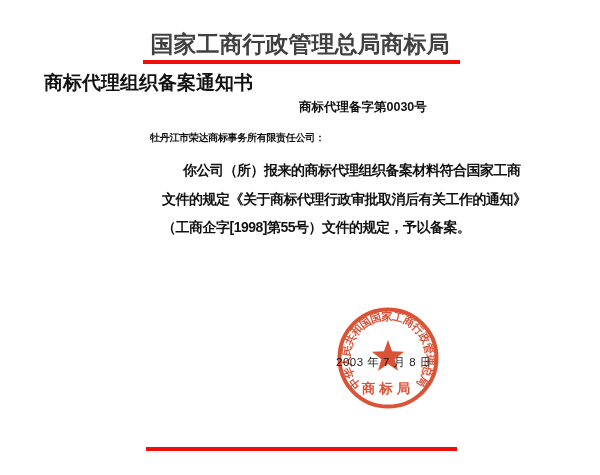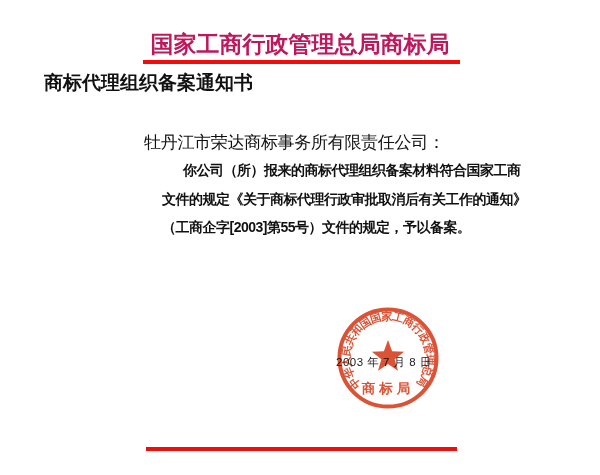--- a/index.html
+++ b/index.html
@@ -17,21 +17,21 @@
   }
   .agency-title {
     position: absolute;
     top: 29px;
     left: 0;
     width: 100%;
     text-align: center;
     font-size: 23px;
     font-weight: bold;
     letter-spacing: 0px;
-    color: #be185d;
+    color: #404040;
     white-space: nowrap;
   }
   .rule {
     position: absolute;
     background: #f20d0d;
   }
   .rule-top {
     left: 143px;
     top: 60px;
     width: 317px;
@@ -59,23 +59,23 @@
     top: 99px;
     left: 299px;
     font-size: 12.5px;
     font-weight: bold;
     color: #111111;
     white-space: nowrap;
   }
   .salutation {
     position: absolute;
     top: 131px;
-    left: 144px;
-    font-size: 17px;
-    font-weight: normal;
+    left: 150px;
+    font-size: 10px;
+    font-weight: bold;
     letter-spacing: -0.3px;
     color: #111111;
     white-space: nowrap;
   }
   .para-line {
     position: absolute;
     font-size: 14px;
     font-weight: bold;
     letter-spacing: -0.5px;
     color: #111111;
@@ -113,28 +113,29 @@
 <body>
 
 <div class="page">
 
   <div class="agency-title">国家工商行政管理总局商标局</div>
 
   <div class="rule rule-top"></div>
 
   <div class="doc-title">商标代理组织备案通知书</div>
 
+  <div class="doc-number">商标代理备字第0030号</div>
 
   <div class="salutation">牡丹江市荣达商标事务所有限责任公司：</div>
 
   <div class="para-line para-line-1">你公司（所）报来的商标代理组织备案材料符合国家工商</div>
 
   <div class="para-line para-line-2">文件的规定《关于商标代理行政审批取消后有关工作的通知》</div>
 
-  <div class="para-line para-line-3">（工商企字[2003]第55号）文件的规定，予以备案。</div>
+  <div class="para-line para-line-3">（工商企字[1998]第55号）文件的规定，予以备案。</div>
 
   <div class="date-stamp">2003 年 7 月 8 日</div>
 
   <svg class="seal" viewBox="0 0 120 120" xmlns="http://www.w3.org/2000/svg">
     <defs>
       <path id="sealArc" d="M 33.13 86.87 A 38 38 0 1 1 86.87 86.87" fill="none"></path>
     </defs>
     <circle cx="60" cy="60" r="48.5" fill="none" stroke="#d9492b" stroke-width="4"></circle>
     <text font-size="11" fill="#d9492b">
       <textPath href="#sealArc" startOffset="0" textLength="177" lengthAdjust="spacing">中华人民共和国国家工商行政管理总局</textPath>

